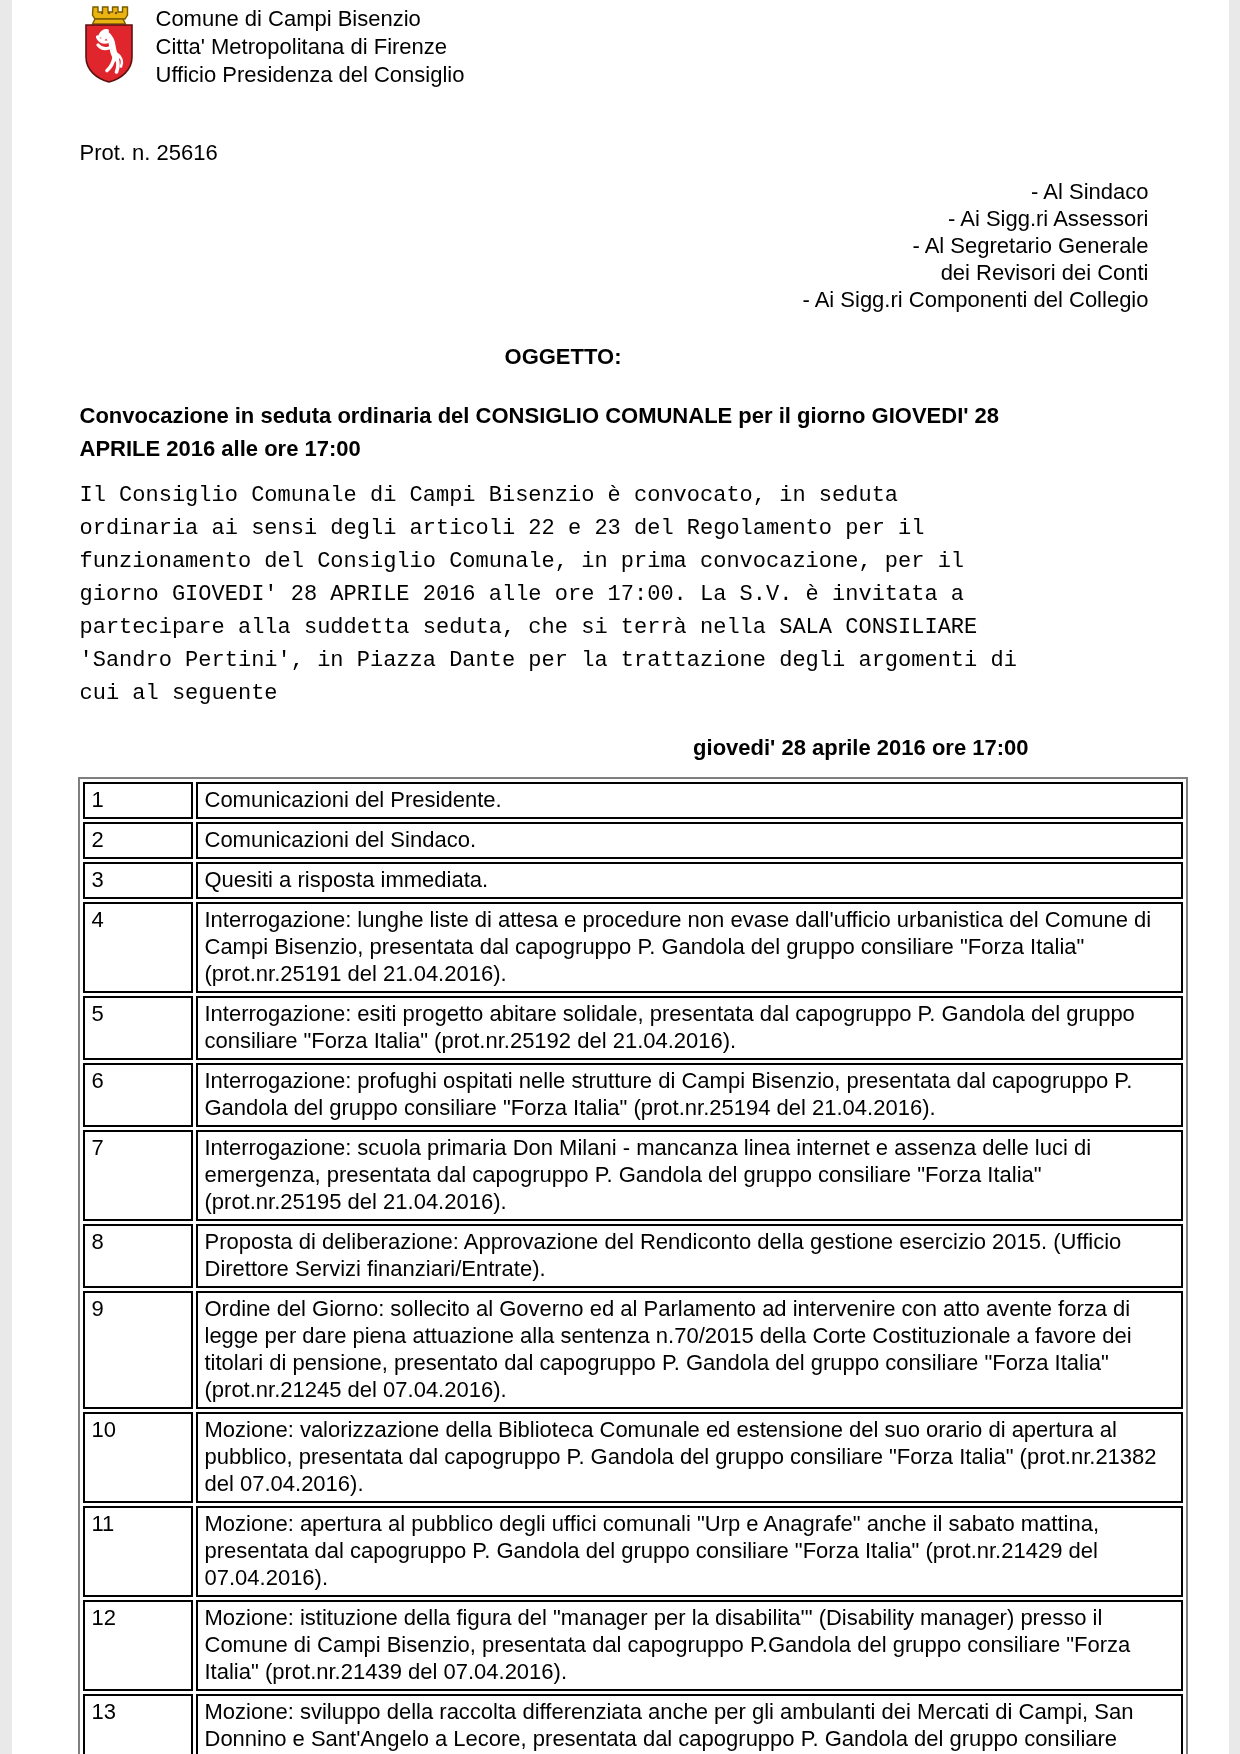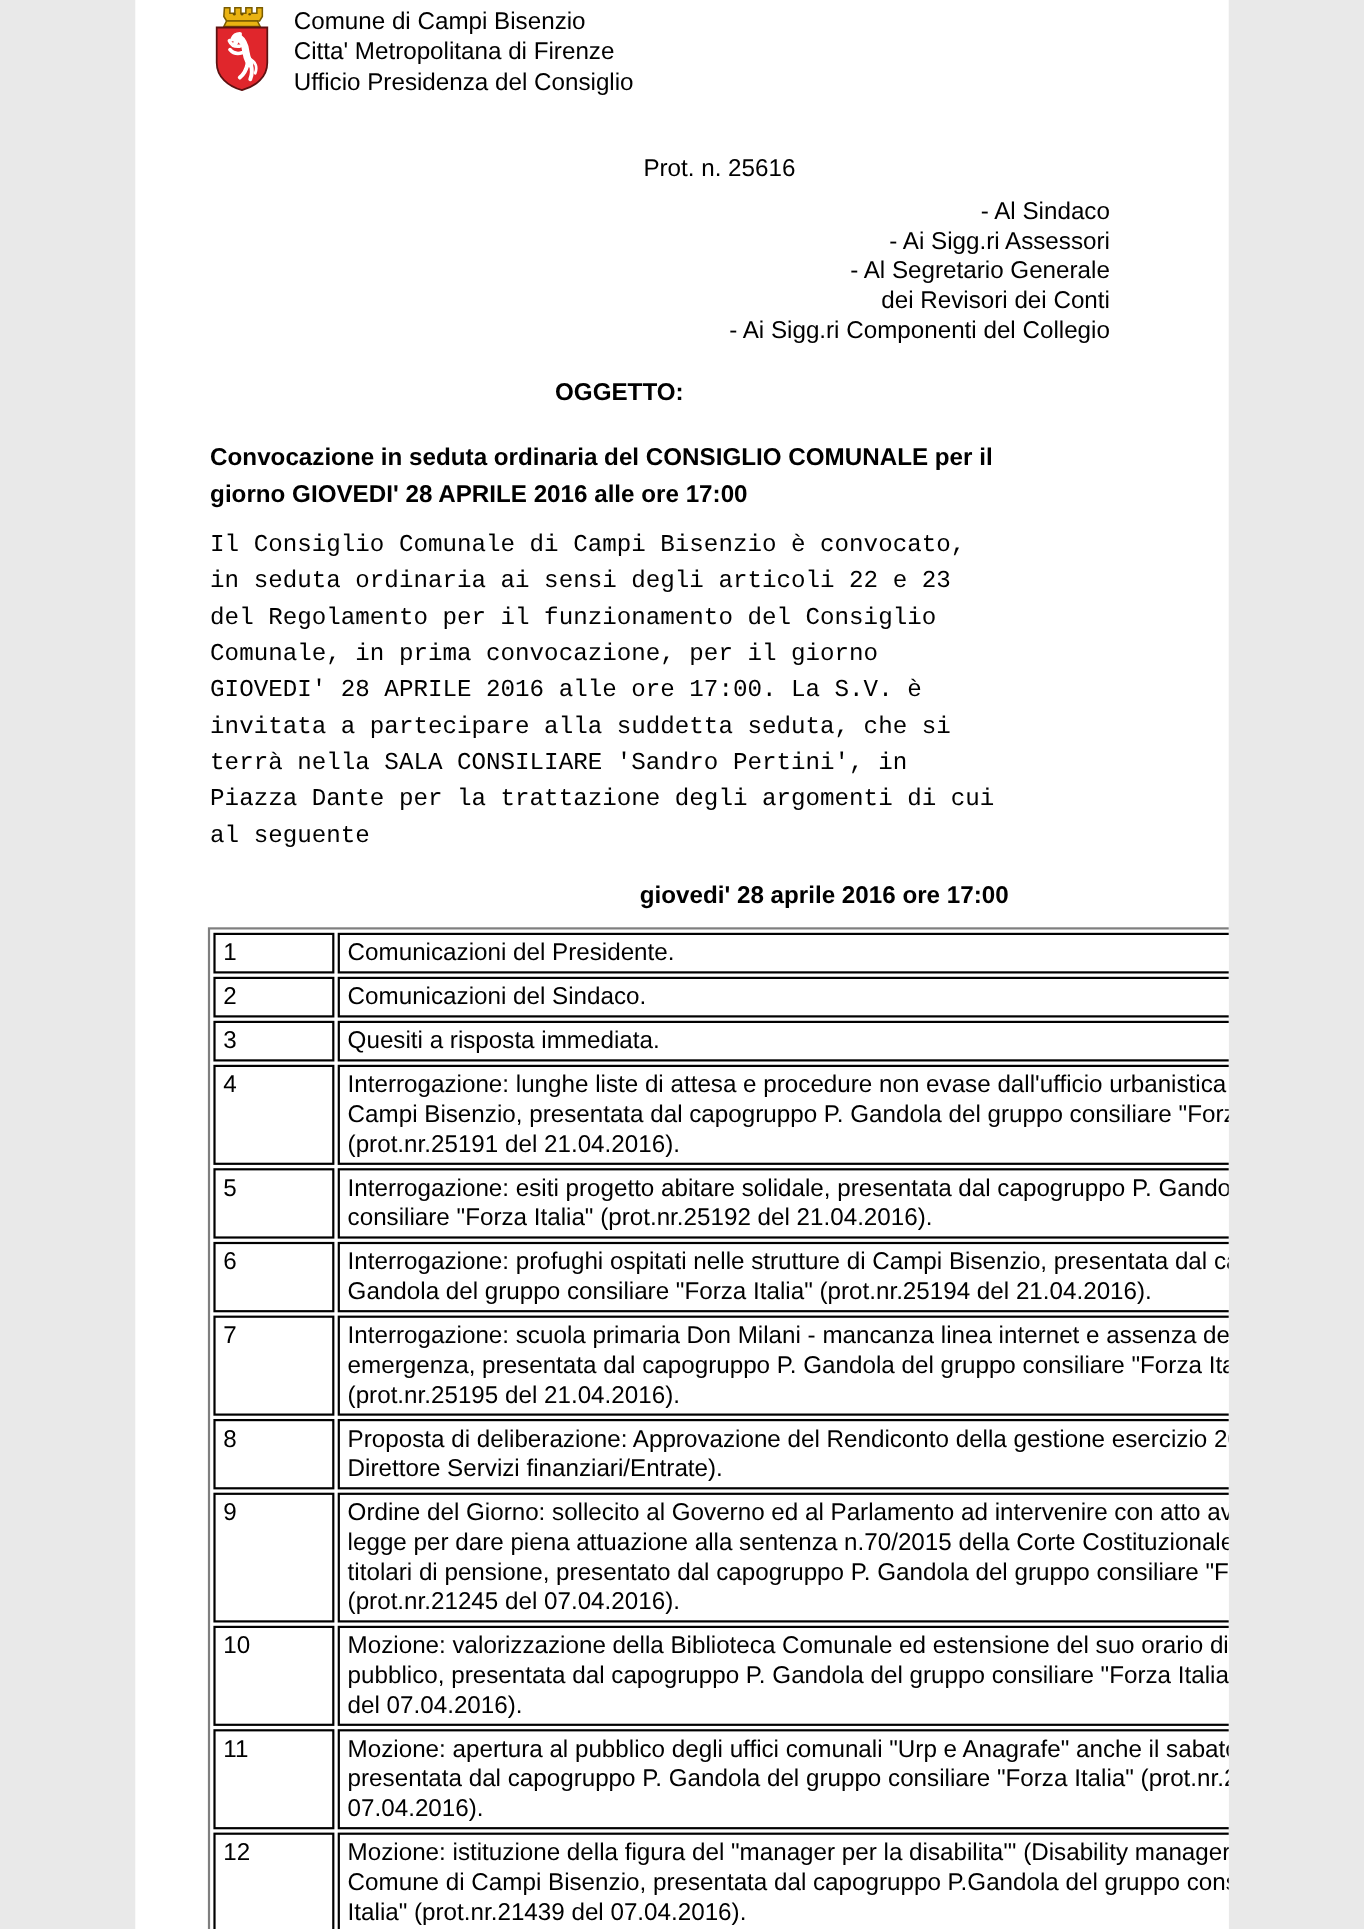--- a/index.html
+++ b/index.html
@@ -1,29 +1,29 @@
 <!DOCTYPE html>
 <html><head>
 <meta charset="utf-8">
 <style>
   html,body{margin:0;padding:0;background:#e9e9e9;}
   .page{
     position:relative;
-    width:994px;height:1754px;
+    width:1217px;height:1754px;
     margin:0 auto;
     background:#ffffff;
     font-family:"Liberation Sans","DejaVu Sans",sans-serif;
     font-size:22px;line-height:27px;color:#000;
     overflow:hidden;
   }
   .header{display:flex;align-items:flex-start;padding:4px 0 0 68px;}
   .crest{width:58px;height:80px;flex:0 0 auto;}
   .org{margin-left:18px;padding-top:1px;line-height:28px;}
-  .prot{padding-left:68px;margin-top:50px;text-align:center;}
-  .recipients{padding-right:108px;margin-top:12px;text-align:right;margin-left:39px;}
+  .prot{padding-left:68px;margin-top:50px;}
+  .recipients{padding-right:80px;margin-top:12px;text-align:right;margin-left:39px;}
   .subject-label{padding:0 200px 0 86px;margin-top:30px;text-align:center;font-weight:bold;}
   .subject{padding:0 200px 0 68px;margin-top:29px;font-weight:bold;line-height:33px;}
   .bodytext{padding:0 200px 0 68px;margin-top:14px;line-height:33px;font-family:Liberation Mono, monospace;}
   .agenda-heading{padding:0 200px 0 68px;margin-top:24px;text-align:center;font-weight:bold;}
   .agenda-date{padding:0 200px 0 68px;margin-top:24px;text-align:right;font-weight:bold;}
   table.agenda{
     margin:16px 0 0 66px;
     width:1110px;
     border:2px solid #7f7f7f;
     border-collapse:separate;

